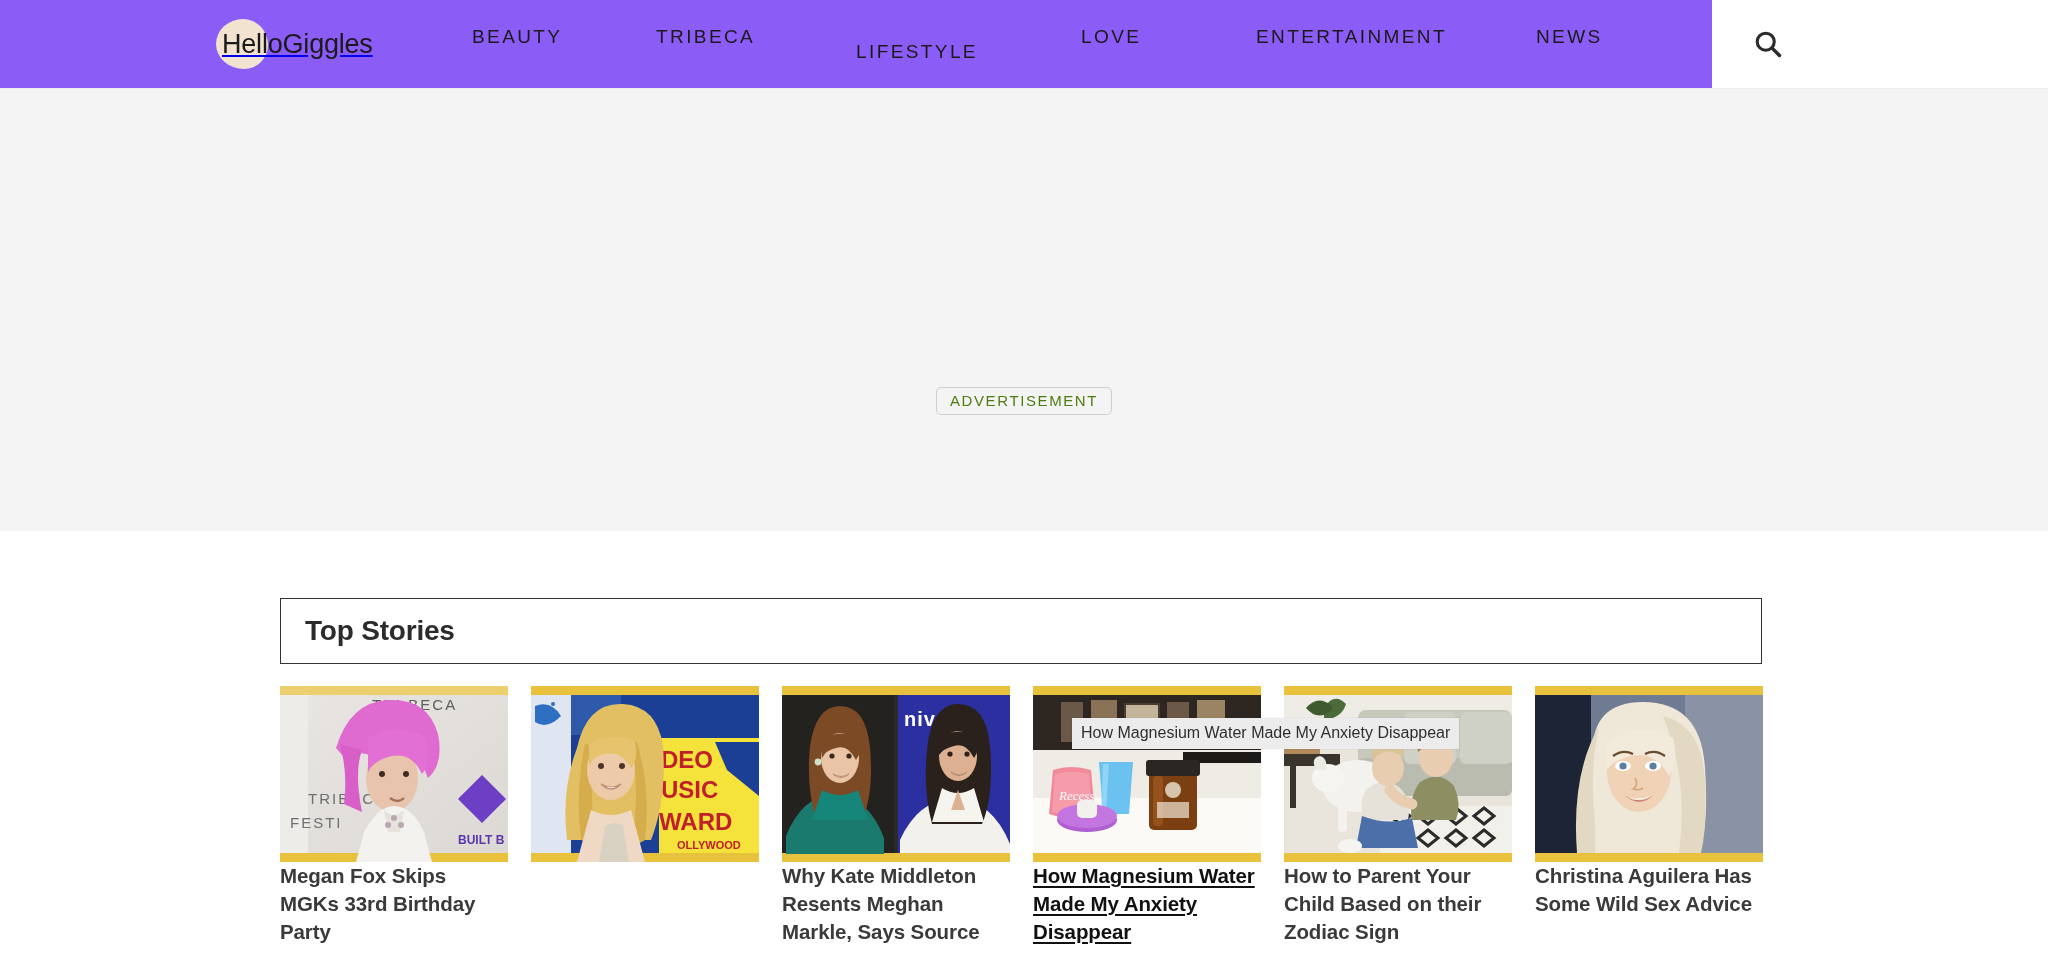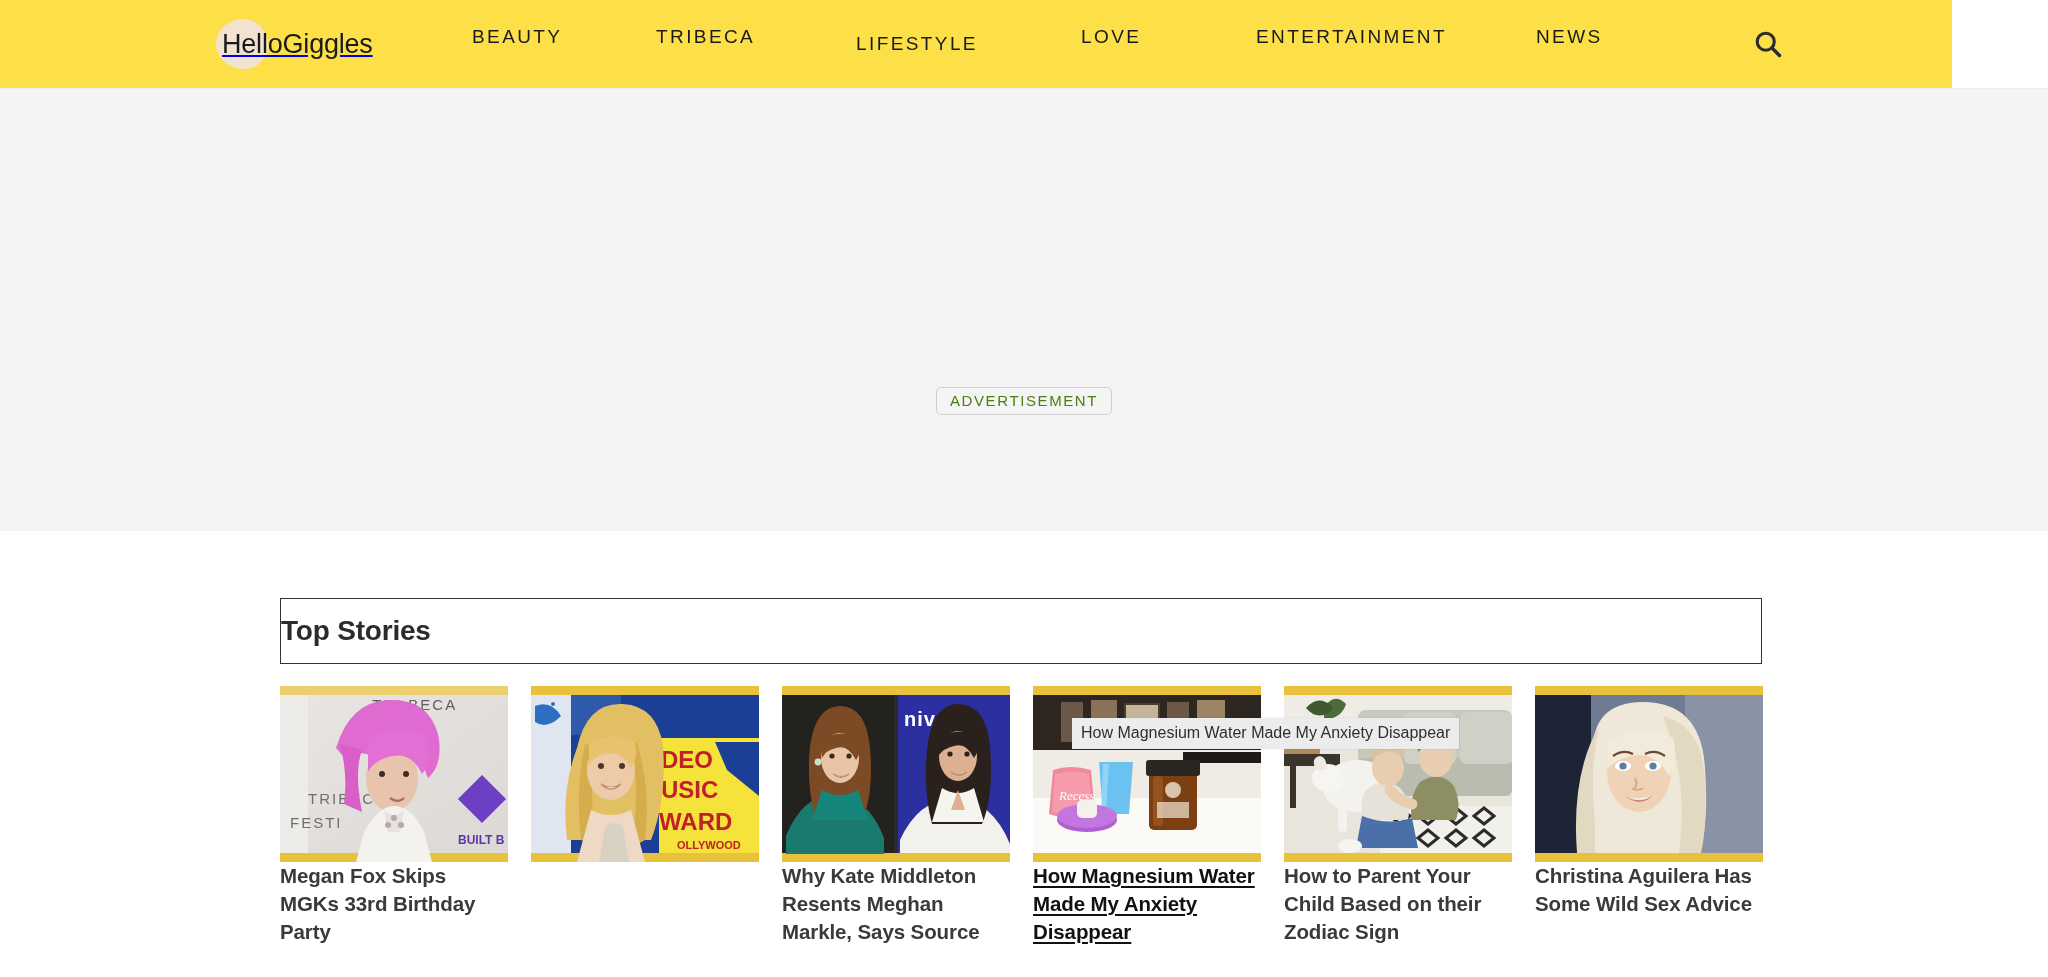--- a/index.html
+++ b/index.html
@@ -8,22 +8,22 @@
     width: 2048px; height: 977px;
     background: #ffffff;
     font-family: "Liberation Sans", sans-serif;
     overflow: hidden;
   }
 
   
   #site-header {
     position: absolute;
     left: 0; top: 0;
-    width: 1952px; height: 88px;
-    background: #fde047;
+    width: 1712px; height: 88px;
+    background: #8b5cf6;
     display: flex;
     align-items: center;
   }
   #brand-wrap {
     position: absolute;
     left: 222px; top: 16px;
     height: 56px;
     display: flex;
     align-items: center;
   }
@@ -57,21 +57,21 @@
     letter-spacing: 2.4px;
     color: #1a1a1a;
     text-decoration: none;
     white-space: nowrap;
     cursor: pointer;
     font-weight: 400;
   }
   .nav-item + .nav-item { margin-left: 0; }
   #nav-beauty        { position:absolute; left: 8px;    top: 26px; text-align: right; }
   #nav-fashion       { position:absolute; left: 192px;  top: 26px; }
-  #nav-lifestyle     { position:absolute; left: 392px;  top: 33px; }
+  #nav-lifestyle     { position:absolute; left: 392px;  top: 41px; }
   #nav-love          { position:absolute; left: 617px;  top: 26px; }
   #nav-entertainment { position:absolute; left: 760px;  top: 26px; margin-left: 32px; }
   #nav-news          { position:absolute; left: 1072px; top: 26px; }
 
   #search-button {
     position: absolute;
     left: 1742px; top: 18px;
     width: 52px; height: 52px;
     display: flex; align-items: center; justify-content: center;
     cursor: pointer;
@@ -108,20 +108,21 @@
     left: 280px; top: 598px;
     width: 1482px;
   }
   #top-stories-header {
     width: 1482px;
     height: 66px;
     border: 1px solid #333333;
     background: #ffffff;
     display: flex;
     align-items: center;
+    padding-left: 24px;
   }
   #top-stories-title {
     font-size: 28px;
     font-weight: 700;
     color: #2b2b2b;
     letter-spacing: -0.2px;
   }
 
   #cards-row {
     position: absolute;

